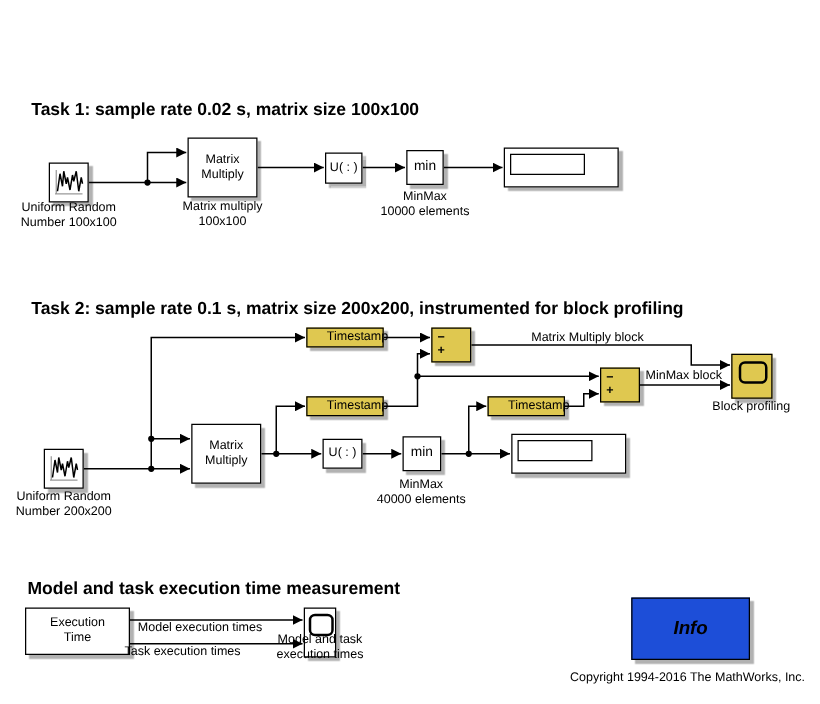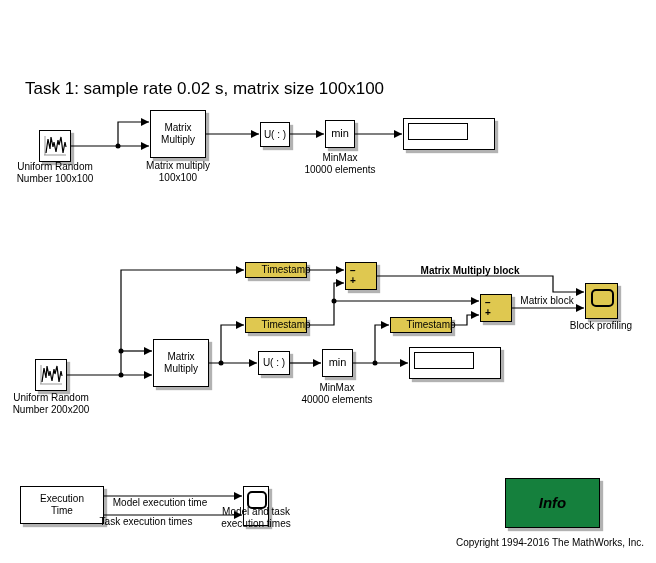--- a/index.html
+++ b/index.html
@@ -7,31 +7,31 @@
     position:relative;width:656px;height:563px;background:#ffffff;
     font-family:"Liberation Sans",sans-serif;color:#000;overflow:hidden;
   }
   .abs{position:absolute;}
   #wires{position:absolute;left:0;top:0;z-index:1;}
   .title{
     left:0;top:13px;width:656px;text-align:center;
     font-size:18px;font-weight:bold;z-index:2;
   }
   .section-header{
-    font-size:17px;font-weight:normal;z-index:2;white-space:nowrap;
+    font-size:14px;font-weight:bold;z-index:2;white-space:nowrap;
   }
   .block{
     position:absolute;background:#ffffff;border:1px solid #000;
     box-shadow:3px 3px 1px rgba(0,0,0,0.30);
     display:flex;align-items:center;justify-content:center;
     font-size:10px;text-align:center;line-height:1.2;white-space:pre-line;
     z-index:2;box-sizing:border-box;
   }
   .yellow{background:#dfc850;padding-left:20px;}
-  .cyan{background:#15803d;}
+  .cyan{background:#1d4ed8;}
   .block-label{
     position:absolute;font-size:10px;text-align:center;line-height:1.2;
     white-space:pre-line;z-index:2;
   }
   .signal-label{
     position:absolute;font-size:10px;text-align:center;z-index:2;white-space:nowrap;
   }
   .minlabel{font-size:11px;}
   .screen{
     position:absolute;border:2px solid #000;border-radius:5px;background:transparent;
@@ -116,39 +116,40 @@
   <div class="block" style="left:260px;top:122px;width:30px;height:25px;">U( : )</div>
 
   <div class="block minlabel" style="left:325px;top:120px;width:30px;height:28px;">min</div>
   <div class="block-label" style="left:285px;top:152px;width:110px;">MinMax
 10000 elements</div>
 
   <div class="block" style="left:403px;top:118px;width:92px;height:32px;">
     <div class="display-inner"></div>
   </div>
 
+  <div class="abs section-header" style="left:25px;top:238px;">Task 2: sample rate 0.1 s, matrix size 200x200, instrumented for block profiling</div>
 
   <div class="block yellow" style="left:245px;top:262px;width:62px;height:16px;">Timestamp</div>
 
   <div class="block yellow" style="left:345px;top:262px;width:32px;height:28px;">
     <span class="subglyph" style="top:3px;">−</span>
     <span class="subglyph" style="bottom:3px;">+</span>
   </div>
 
   <div class="block yellow" style="left:245px;top:317px;width:62px;height:16px;">Timestamp</div>
 
   <div class="block yellow" style="left:390px;top:317px;width:62px;height:16px;">Timestamp</div>
 
   <div class="block yellow" style="left:480px;top:294px;width:32px;height:28px;">
     <span class="subglyph" style="top:3px;">−</span>
     <span class="subglyph" style="bottom:3px;">+</span>
   </div>
 
-  <div class="signal-label" style="left:420px;top:265px;width:100px;font-weight:bold;">Matrix Multiply block</div>
-  <div class="signal-label" style="left:511px;top:295px;width:72px;">Matrix block</div>
+  <div class="signal-label" style="left:420px;top:265px;width:100px;">Matrix Multiply block</div>
+  <div class="signal-label" style="left:511px;top:295px;width:72px;">MinMax block</div>
 
   <div class="block yellow" style="left:585px;top:283px;width:33px;height:36px;">
     <div class="screen" style="left:5px;top:5px;width:19px;height:14px;"></div>
   </div>
   <div class="block-label" style="left:551px;top:320px;width:100px;">Block profiling</div>
 
   <div class="block" style="left:35px;top:359px;width:32px;height:32px;">
     <svg width="26" height="24" viewBox="0 0 26 24">
       <path d="M3,2 V21 M2,21 H24" stroke="#999" stroke-width="1" fill="none"></path>
       <polyline points="4,19 6,5 8,15 9,3 11,13 12,8 14,18 16,6 17,11 19,3 21,19 23,8 24,13" stroke="#000" stroke-width="1.2" fill="none"></polyline>
@@ -163,25 +164,26 @@
   <div class="block" style="left:258px;top:351px;width:32px;height:24px;">U( : )</div>
 
   <div class="block minlabel" style="left:322px;top:349px;width:31px;height:28px;">min</div>
   <div class="block-label" style="left:282px;top:382px;width:110px;">MinMax
 40000 elements</div>
 
   <div class="block" style="left:409px;top:347px;width:92px;height:32px;">
     <div class="display-inner"></div>
   </div>
 
+  <div class="abs section-header" style="left:22px;top:462px;">Model and task execution time measurement</div>
 
   <div class="block" style="left:20px;top:486px;width:84px;height:38px;">Execution
 Time</div>
 
-  <div class="signal-label" style="left:105px;top:497px;width:110px;">Model execution time</div>
+  <div class="signal-label" style="left:105px;top:497px;width:110px;">Model execution times</div>
   <div class="signal-label" style="left:91px;top:516px;width:110px;">Task execution times</div>
 
   <div class="block" style="left:243px;top:486px;width:26px;height:40px;">
     <div class="screen" style="left:3px;top:4px;width:16px;height:14px;"></div>
   </div>
   <div class="block-label" style="left:206px;top:506px;width:100px;">Model and task
 execution times</div>
 
   <div class="block cyan info-block" style="left:505px;top:478px;width:95px;height:50px;">Info</div>
 

